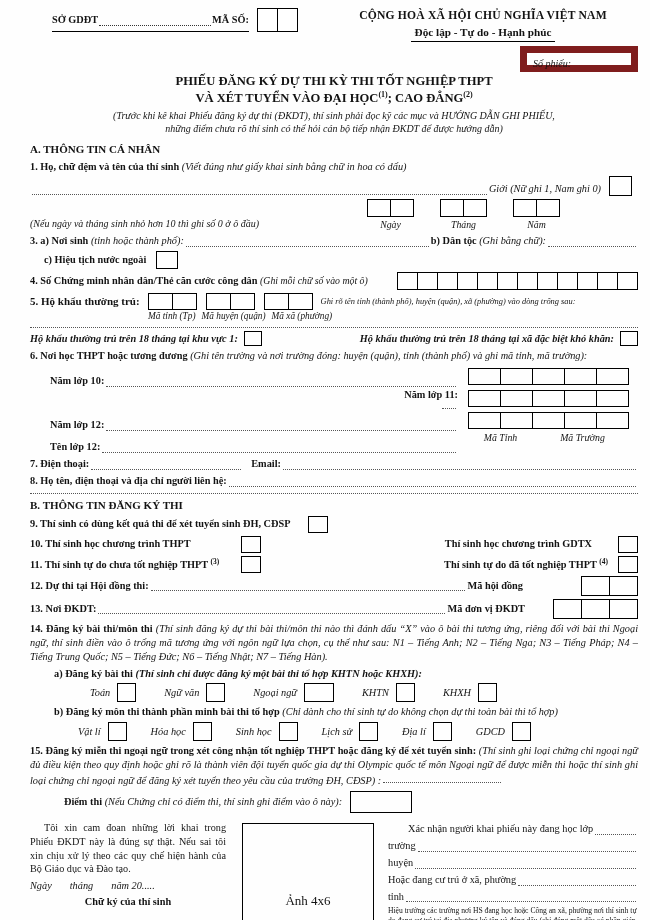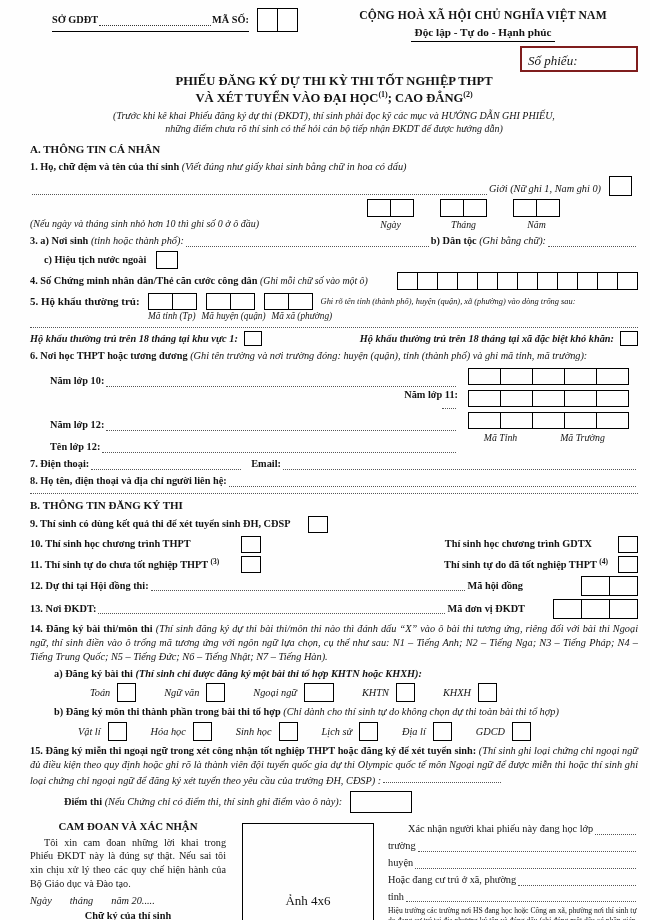--- a/index.html
+++ b/index.html
@@ -23,21 +23,21 @@
   
   .hdr { display:flex; align-items:flex-start; }
   .hdr-left { display:flex; align-items:flex-end; margin-left:22px; }
   .dept-text { border-bottom:1px solid #000; padding-bottom:4px; display:flex; align-items:flex-end; }
   .dept-dots { width:112px; border-bottom:1px dotted #333; height:10px; margin:0 1px 1px 1px; }
   .mabox .bx { width:21px; height:24px; }
   .hdr-right { flex:1; text-align:center; padding-left:30px; }
   .rep1 { font-size:11.6px; letter-spacing:.2px; }
   .rep2 { font-size:11.2px; display:inline-block; border-bottom:1.4px solid #000; padding:0 4px 1px 4px; margin-top:1px; }
   .serial-row { display:flex; justify-content:flex-end; margin-top:4px; }
-  .serial-box { width:118px; height:26px; border:2px solid #7f1d1d; font-style:italic; font-size:13px; padding:4px 0 0 6px; }
+  .serial-box { width:118px; height:26px; border:7px solid #7f1d1d; font-style:italic; font-size:10px; padding:4px 0 0 6px; }
   
   .title-block { text-align:center; margin-top:1px; }
   .t1 { font-weight:bold; font-size:12.6px; }
   .t2 { font-weight:bold; font-size:12.6px; }
   .t2 sup { font-size:8px; }
   .tnote { font-style:italic; font-size:10px; margin-top:2px; line-height:1.3; }
   .sechead { font-weight:bold; font-size:11px; margin-top:7px; }
   .it { margin-top:3px; }
   .sup { font-size:7.5px; vertical-align:super; }
   
@@ -344,21 +344,21 @@
     <span class="subj">
         <span class="i">KHTN</span>
         <span class="bx"></span>
       </span>
     <span class="subj">
         <span class="i">KHXH</span>
         <span class="bx"></span>
       </span>
   </div>
   <div class="it" style="padding-left:24px;">
-    <span class="b">b) Đăng ký môn thi thành phần trong bài thi tổ hợp</span>
+    <span class="b">b) Đăng ký môn thi thành phần minh bài thi tổ hợp</span>
     <span class="i">(Chỉ dành cho thí sinh tự do không chọn dự thi toàn bài thi tổ hợp)</span>
   </div>
   <div class="it rowc" style="padding-left:48px; gap:24px;">
     <span class="subj">
         <span class="i">Vật lí</span>
         <span class="bx"></span>
       </span>
     <span class="subj">
         <span class="i">Hóa học</span>
         <span class="bx"></span>
@@ -385,21 +385,20 @@
     <span class="b">15. Đăng ký miễn thi ngoại ngữ trong xét công nhận tốt nghiệp THPT hoặc đăng ký để xét tuyển sinh:</span>
     <span class="i">(Thí sinh ghi loại chứng chỉ ngoại ngữ đủ điều kiện theo quy định hoặc ghi rõ là thành viên đội tuyển quốc gia dự thi Olympic quốc tế môn Ngoại ngữ để được miễn thi hoặc thí sinh ghi loại chứng chỉ ngoại ngữ để đăng ký xét tuyển theo yêu cầu của trường ĐH, CĐSP) :</span><span class="dotsf" style="width:118px;"></span>
   </div>
   <div class="it rowc" style="padding-left:34px;">
     <span class="b">Điểm thi</span>&nbsp;<span class="i">(Nếu Chứng chỉ có điểm thi, thí sinh ghi điểm vào ô này):</span>
     <span style="width:62px;height:22px;border:1px solid #000;margin-left:8px;"></span>
   </div>
 
   <div class="bottom">
     <div class="decl">
-      <h4>CAM ĐOAN VÀ XÁC NHẬN</h4>
       <p>Tôi xin cam đoan những lời khai trong Phiếu ĐKDT này là đúng sự thật. Nếu sai tôi xin chịu xử lý theo các quy chế hiện hành của Bộ Giáo dục và Đào tạo.</p>
       <div class="i pre" style="margin-top:3px;">Ngày       tháng       năm 20.....</div>
       <div class="b" style="text-align:center; margin-top:2px;">Chữ ký của thí sinh</div>
     </div>
     <div class="photo">
       <span>Ảnh 4x6</span>
     </div>
     <div class="confirm">
       <div class="cline" style="padding-left:20px;">
           <span>Xác nhận người khai phiếu này đang học lớp</span>

